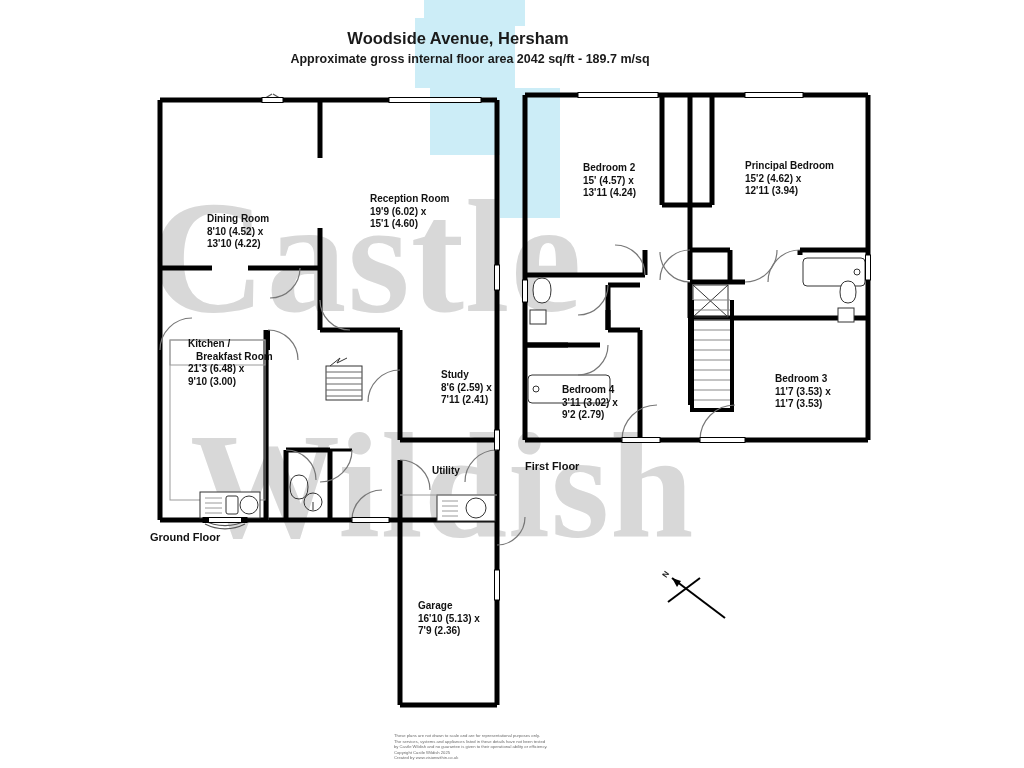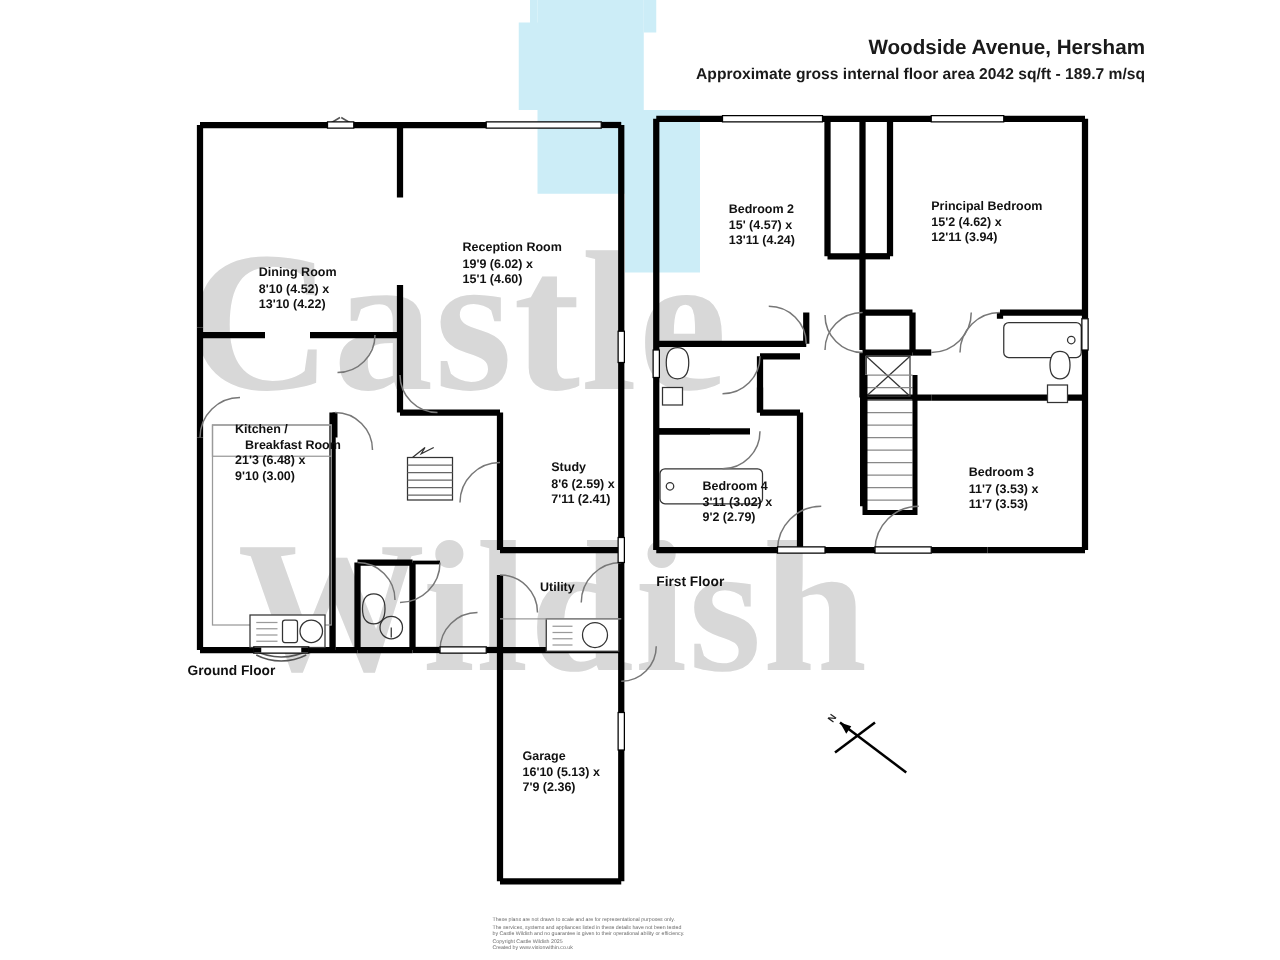--- a/index.html
+++ b/index.html
@@ -14,21 +14,21 @@
   #wm-blue2{position:absolute;left:500px;top:88px;width:60px;height:130px;background:#ccedf7;z-index:0;}
   #wm-blue3{position:absolute;left:415px;top:18px;width:18px;height:70px;background:#ccedf7;z-index:0;}
 
   .wm-text{position:absolute;z-index:1;color:#d8d8d8;font-weight:bold;
            font-family:"Liberation Serif",serif;letter-spacing:1px;
            white-space:nowrap;user-select:none;}
   #wm-castle{left:150px;top:165px;font-size:160px;}
   #wm-wildish{left:190px;top:400px;font-size:150px;}
 
   
-  #header{position:absolute;left:0;top:28px;width:916px;text-align:right;z-index:5;}
+  #header{position:absolute;left:0;top:28px;width:916px;text-align:center;z-index:5;}
   #title{font-size:16.5px;font-weight:bold;color:#1a1a1a;line-height:20px;}
   #sub1{font-size:12.5px;font-weight:bold;color:#1a1a1a;margin-top:3px;line-height:16px;padding-left:24px;}
   #sub2{font-size:12.5px;font-weight:bold;color:#1a1a1a;line-height:16px;}
 
   
   #plan{position:absolute;left:0;top:0;width:1024px;height:768px;z-index:3;}
 
   
   .lbl{position:absolute;z-index:6;font-size:10px;font-weight:bold;
        line-height:12.5px;color:#111;white-space:nowrap;}

